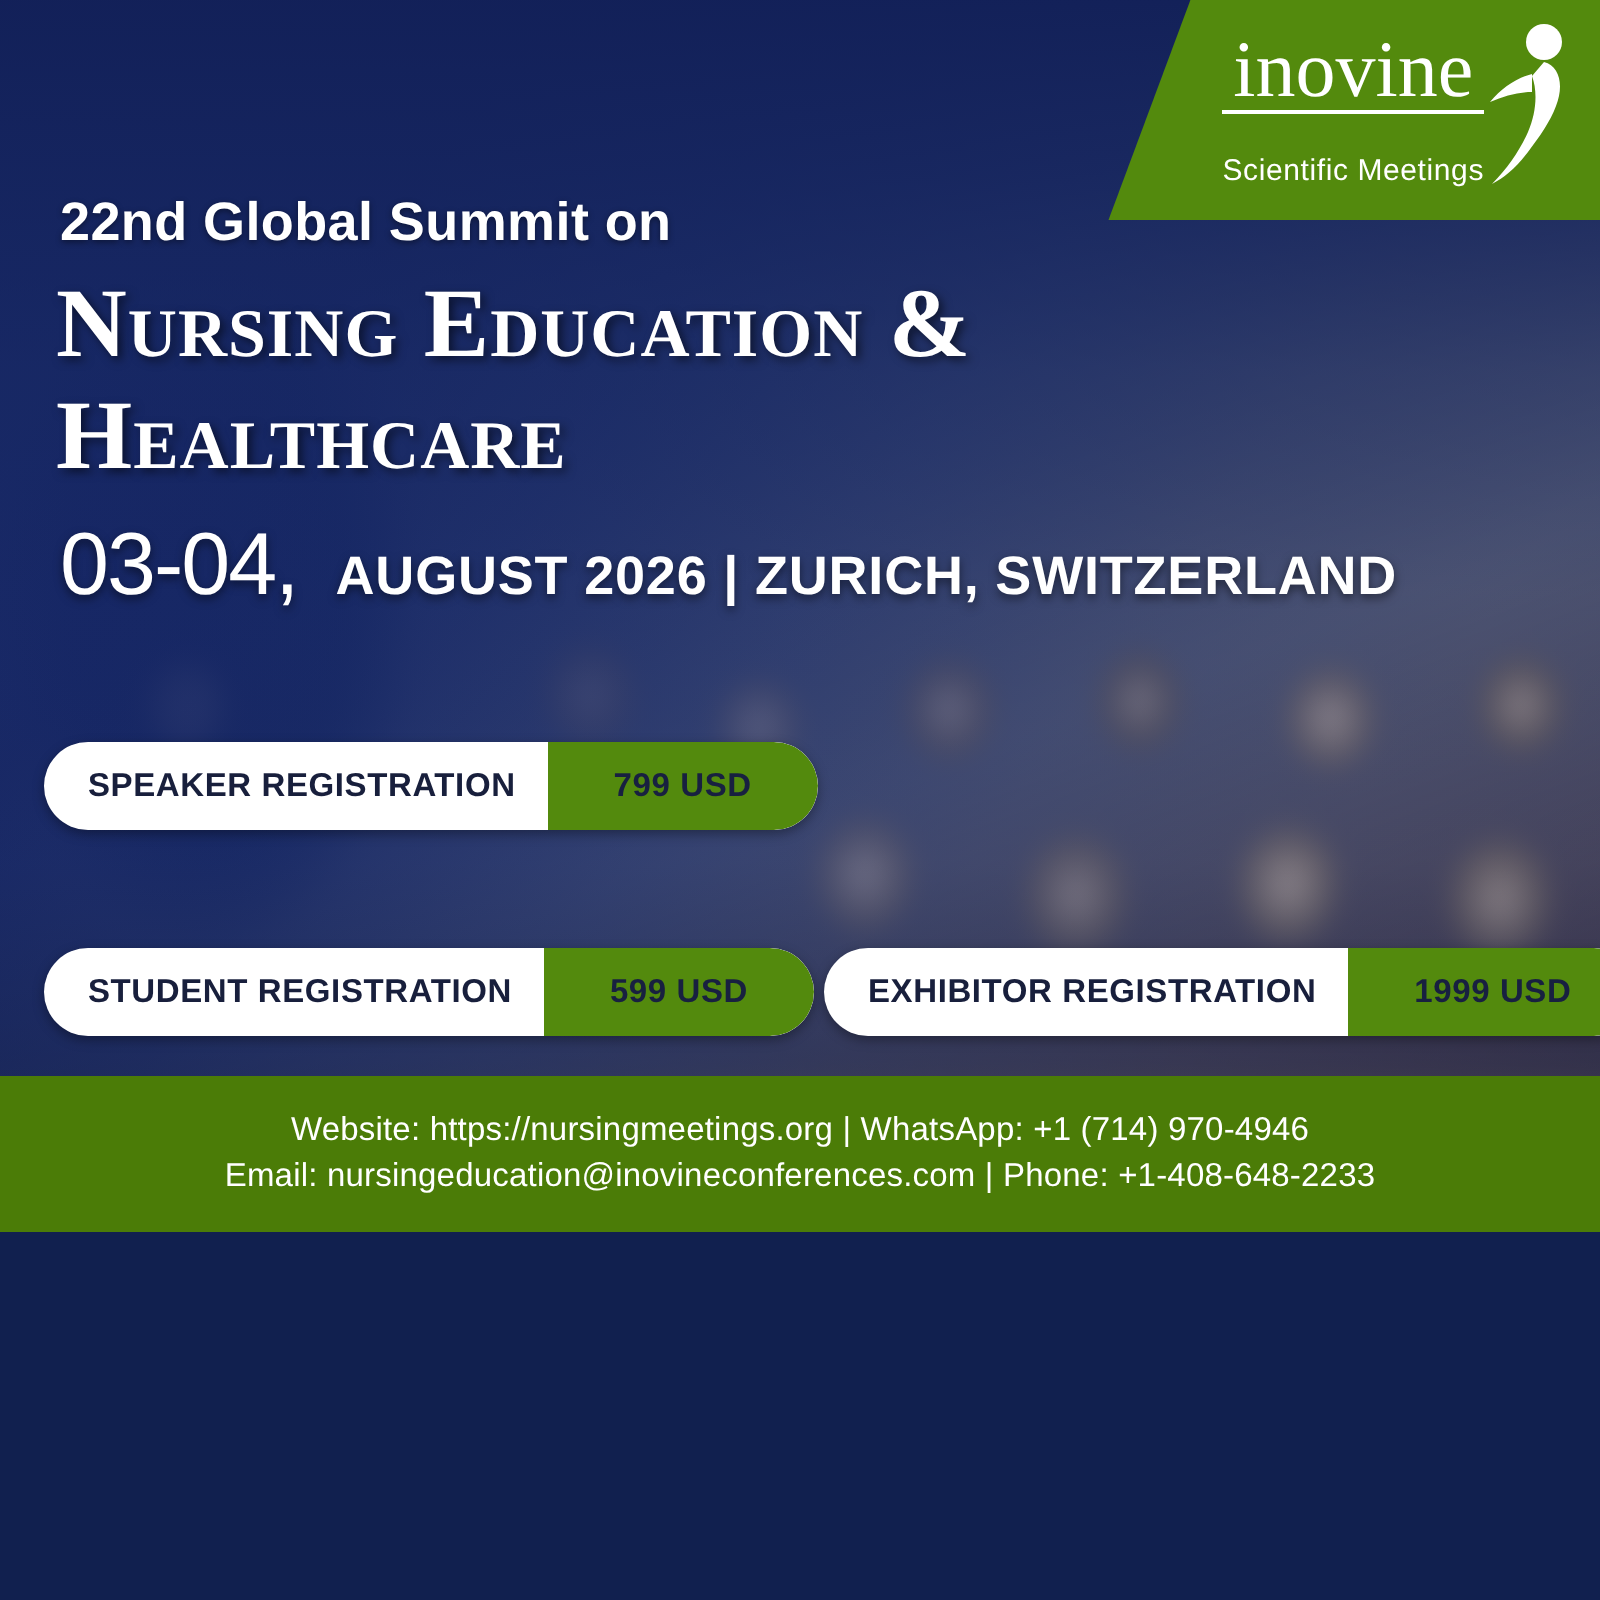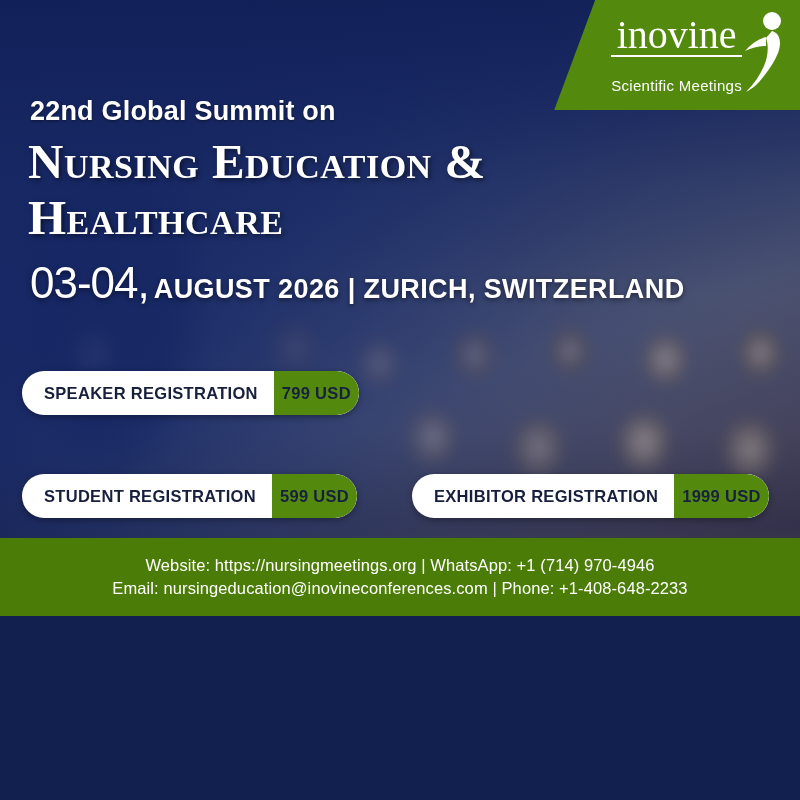--- a/index.html
+++ b/index.html
@@ -145,21 +145,21 @@
     position:absolute; left:30px; top:258px;
     display:flex; align-items:baseline;
     text-shadow:0 2px 5px rgba(0,0,0,0.5);
   }
   .dd {
     font-size:44px; font-weight:normal; color:#ffffff;
     letter-spacing:-1px;
   }
   .dtail {
     font-size:27px; font-weight:bold; color:#ffffff;
-    margin-left:5px; letter-spacing:0.4px;text-align:center;
+    margin-left:19px; letter-spacing:0.4px;text-align:center;
   }
 
   
   .pill {
     position:absolute; height:44px;
     border-radius:22px;
     background:#ffffff;
     display:flex; align-items:stretch;
     overflow:hidden;
     box-shadow:0 2px 6px rgba(0,0,0,0.35);
@@ -167,21 +167,21 @@
   .pill .lbl {
     display:flex; align-items:center;
     padding:0 16px 0 22px;
     font-size:16.5px; font-weight:bold; color:#181f3c;
     letter-spacing:0.3px; white-space:nowrap;
   }
   .pill .amt {
     display:flex; align-items:center; justify-content:center;
     background:#538a0d; color:#182040;
     font-size:16.5px; font-weight:bold;
-    padding:0 8px; letter-spacing:0.3px; white-space:nowrap;
+    padding:0 33px; letter-spacing:0.3px; white-space:nowrap;
     border-top-right-radius:22px; border-bottom-right-radius:22px;
   }
   .pill.p1 { left:22px;  top:371px; }
   .pill.p2 { left:409px; top:371px; }
   .pill.p3 { left:22px;  top:474px; }
   .pill.p4 { left:412px; top:474px; }
 
   
   .cta {
     position:absolute; left:235px; top:617px;

